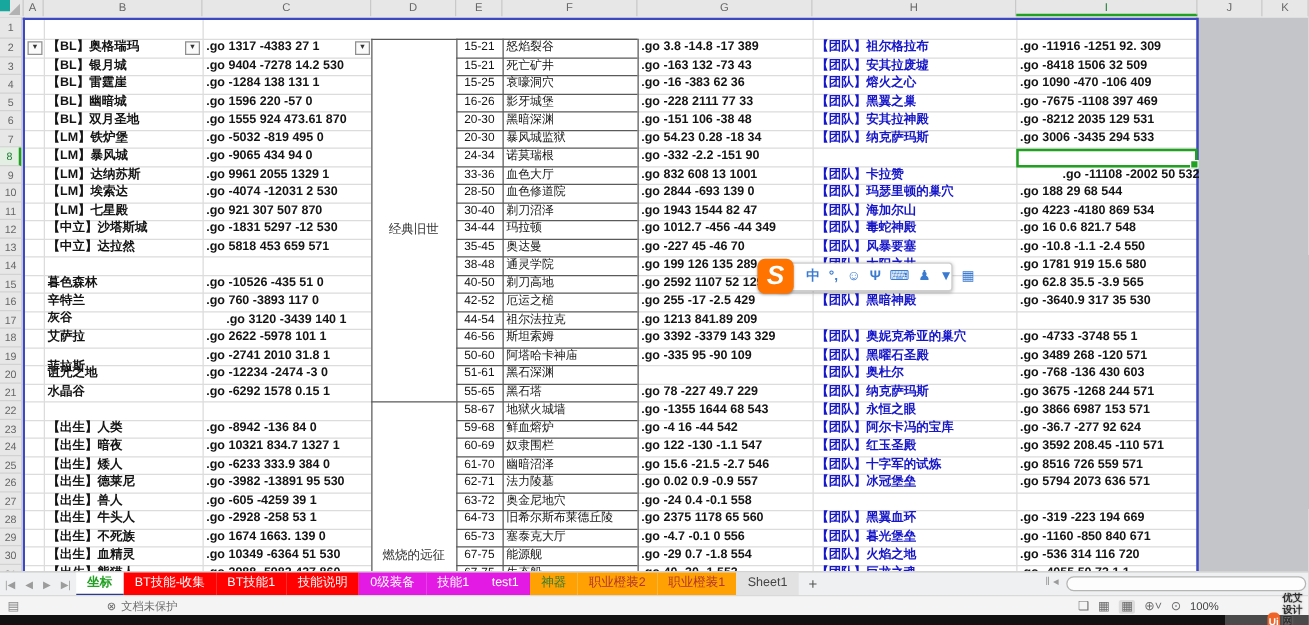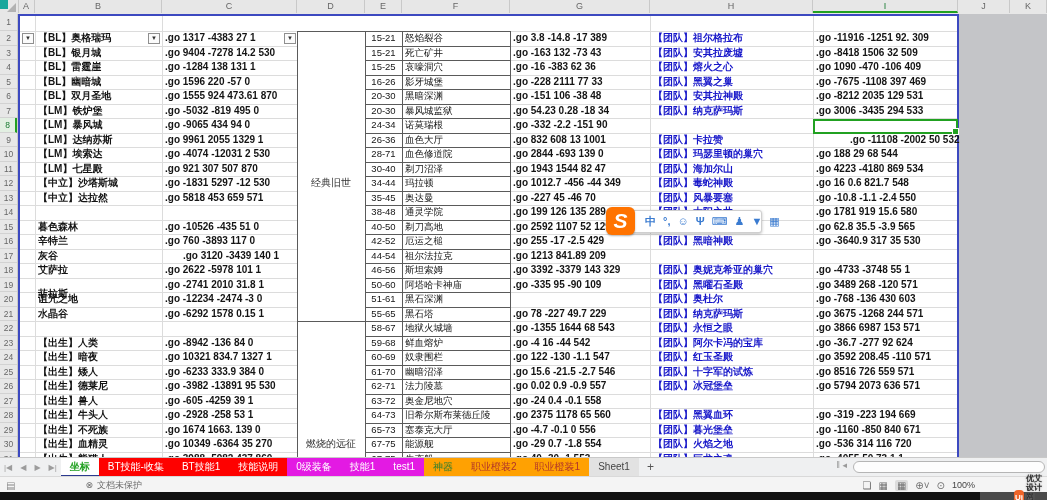--- a/index.html
+++ b/index.html
@@ -272,28 +272,28 @@
         <div class="cell cb" style="left: 495px; top: 89.5px; width: 137px; height: 14.5px;">.go 54.23 0.28 -18 34</div>
         <div class="cell ch" style="left: 635px; top: 89.5px; width: 160px; height: 14.5px;">【团队】纳克萨玛斯</div>
         <div class="cell cb" style="left: 798px; top: 89.5px; width: 142px; height: 14.5px;">.go 3006 -3435 294 533</div>
         <div class="cell cb" style="left: 20px; top: 104px; width: 124px; height: 14.5px;">【LM】暴风城</div>
         <div class="cell cb" style="left: 147px; top: 104px; width: 132px; height: 14.5px;">.go -9065 434 94 0</div>
         <div class="cell ce" style="left: 347px; top: 104px; width: 37px; height: 14.5px;">24-34</div>
         <div class="cell cf" style="left: 387px; top: 104px; width: 105px; height: 14.5px;">诺莫瑞根</div>
         <div class="cell cb" style="left: 495px; top: 104px; width: 137px; height: 14.5px;">.go -332 -2.2 -151 90</div>
         <div class="cell cb" style="left: 20px; top: 118.5px; width: 124px; height: 14.5px;">【LM】达纳苏斯</div>
         <div class="cell cb" style="left: 147px; top: 118.5px; width: 132px; height: 14.5px;">.go 9961 2055 1329 1</div>
-        <div class="cell ce" style="left: 347px; top: 118.5px; width: 37px; height: 14.5px;">26-36</div>
+        <div class="cell ce" style="left: 347px; top: 118.5px; width: 37px; height: 14.5px;">33-36</div>
         <div class="cell cf" style="left: 387px; top: 118.5px; width: 105px; height: 14.5px;">血色大厅</div>
         <div class="cell cb" style="left: 495px; top: 118.5px; width: 137px; height: 14.5px;">.go 832 608 13 1001</div>
         <div class="cell ch" style="left: 635px; top: 118.5px; width: 160px; height: 14.5px;">【团队】卡拉赞</div>
         <div class="cell cb" style="left: 832px; top: 118.5px; width: 142px; height: 14.5px;">.go -11108 -2002 50 532</div>
         <div class="cell cb" style="left: 20px; top: 133px; width: 124px; height: 14.5px;">【LM】埃索达</div>
         <div class="cell cb" style="left: 147px; top: 133px; width: 132px; height: 14.5px;">.go -4074 -12031 2 530</div>
-        <div class="cell ce" style="left: 347px; top: 133px; width: 37px; height: 14.5px;">28-71</div>
+        <div class="cell ce" style="left: 347px; top: 133px; width: 37px; height: 14.5px;">28-50</div>
         <div class="cell cf" style="left: 387px; top: 133px; width: 105px; height: 14.5px;">血色修道院</div>
         <div class="cell cb" style="left: 495px; top: 133px; width: 137px; height: 14.5px;">.go 2844 -693 139 0</div>
         <div class="cell ch" style="left: 635px; top: 133px; width: 160px; height: 14.5px;">【团队】玛瑟里顿的巢穴</div>
         <div class="cell cb" style="left: 798px; top: 133px; width: 142px; height: 14.5px;">.go 188 29 68 544</div>
         <div class="cell cb" style="left: 20px; top: 147.5px; width: 124px; height: 14.5px;">【LM】七星殿</div>
         <div class="cell cb" style="left: 147px; top: 147.5px; width: 132px; height: 14.5px;">.go 921 307 507 870</div>
         <div class="cell ce" style="left: 347px; top: 147.5px; width: 37px; height: 14.5px;">30-40</div>
         <div class="cell cf" style="left: 387px; top: 147.5px; width: 105px; height: 14.5px;">剃刀沼泽</div>
         <div class="cell cb" style="left: 495px; top: 147.5px; width: 137px; height: 14.5px;">.go 1943 1544 82 47</div>
         <div class="cell ch" style="left: 635px; top: 147.5px; width: 160px; height: 14.5px;">【团队】海加尔山</div>
@@ -324,22 +324,22 @@
         <div class="cell cb" style="left: 495px; top: 205.5px; width: 137px; height: 14.5px;">.go 2592 1107 52 129</div>
         <div class="cell ch" style="left: 635px; top: 205.5px; width: 160px; height: 14.5px;">【团队】格鲁尔的巢穴</div>
         <div class="cell cb" style="left: 798px; top: 205.5px; width: 142px; height: 14.5px;">.go 62.8 35.5 -3.9 565</div>
         <div class="cell cb" style="left: 20px; top: 220px; width: 124px; height: 14.5px;">辛特兰</div>
         <div class="cell cb" style="left: 147px; top: 220px; width: 132px; height: 14.5px;">.go 760 -3893 117 0</div>
         <div class="cell ce" style="left: 347px; top: 220px; width: 37px; height: 14.5px;">42-52</div>
         <div class="cell cf" style="left: 387px; top: 220px; width: 105px; height: 14.5px;">厄运之槌</div>
         <div class="cell cb" style="left: 495px; top: 220px; width: 137px; height: 14.5px;">.go 255 -17 -2.5 429</div>
         <div class="cell ch" style="left: 635px; top: 220px; width: 160px; height: 14.5px;">【团队】黑暗神殿</div>
         <div class="cell cb" style="left: 798px; top: 220px; width: 142px; height: 14.5px;">.go -3640.9 317 35 530</div>
-        <div class="cell cb" style="left: 20px; top: 234.5px; width: 124px; height: 14.5px;">灰谷</div>
-        <div class="cell cb" style="left: 147px; top: 234.5px; width: 132px; height: 14.5px; text-align: center;">.go 3120 -3439 140 1</div>
+        <div class="cell cb" style="left: 20px; top: 234.5px; width: 124px; height: 14.5px; font-family: Liberation Mono, monospace;">灰谷</div>
+        <div class="cell cb" style="left: 163px; top: 234.5px; width: 132px; height: 14.5px;">.go 3120 -3439 140 1</div>
         <div class="cell ce" style="left: 347px; top: 234.5px; width: 37px; height: 14.5px;">44-54</div>
         <div class="cell cf" style="left: 387px; top: 234.5px; width: 105px; height: 14.5px;">祖尔法拉克</div>
         <div class="cell cb" style="left: 495px; top: 234.5px; width: 137px; height: 14.5px;">.go 1213 841.89 209</div>
         <div class="cell cb" style="left: 20px; top: 249px; width: 124px; height: 14.5px;">艾萨拉</div>
         <div class="cell cb" style="left: 147px; top: 249px; width: 132px; height: 14.5px;">.go 2622 -5978 101 1</div>
         <div class="cell ce" style="left: 347px; top: 249px; width: 37px; height: 14.5px;">46-56</div>
         <div class="cell cf" style="left: 387px; top: 249px; width: 105px; height: 14.5px;">斯坦索姆</div>
         <div class="cell cb" style="left: 495px; top: 249px; width: 137px; height: 14.5px;">.go 3392 -3379 143 329</div>
         <div class="cell ch" style="left: 635px; top: 249px; width: 160px; height: 14.5px;">【团队】奥妮克希亚的巢穴</div>
         <div class="cell cb" style="left: 798px; top: 249px; width: 142px; height: 14.5px;">.go -4733 -3748 55 1</div>
@@ -409,21 +409,21 @@
         <div class="cell ch" style="left: 635px; top: 394px; width: 160px; height: 14.5px;">【团队】黑翼血环</div>
         <div class="cell cb" style="left: 798px; top: 394px; width: 142px; height: 14.5px;">.go -319 -223 194 669</div>
         <div class="cell cb" style="left: 20px; top: 408.5px; width: 124px; height: 14.5px;">【出生】不死族</div>
         <div class="cell cb" style="left: 147px; top: 408.5px; width: 132px; height: 14.5px;">.go 1674 1663. 139 0</div>
         <div class="cell ce" style="left: 347px; top: 408.5px; width: 37px; height: 14.5px;">65-73</div>
         <div class="cell cf" style="left: 387px; top: 408.5px; width: 105px; height: 14.5px;">塞泰克大厅</div>
         <div class="cell cb" style="left: 495px; top: 408.5px; width: 137px; height: 14.5px;">.go -4.7 -0.1 0 556</div>
         <div class="cell ch" style="left: 635px; top: 408.5px; width: 160px; height: 14.5px;">【团队】暮光堡垒</div>
         <div class="cell cb" style="left: 798px; top: 408.5px; width: 142px; height: 14.5px;">.go -1160 -850 840 671</div>
         <div class="cell cb" style="left: 20px; top: 423px; width: 124px; height: 14.5px;">【出生】血精灵</div>
-        <div class="cell cb" style="left: 147px; top: 423px; width: 132px; height: 14.5px;">.go 10349 -6364 35 270</div>
+        <div class="cell cb" style="left: 147px; top: 423px; width: 132px; height: 14.5px;">.go 10349 -6364 51 530</div>
         <div class="cell ce" style="left: 347px; top: 423px; width: 37px; height: 14.5px;">67-75</div>
         <div class="cell cf" style="left: 387px; top: 423px; width: 105px; height: 14.5px;">能源舰</div>
         <div class="cell cb" style="left: 495px; top: 423px; width: 137px; height: 14.5px;">.go -29 0.7 -1.8 554</div>
         <div class="cell ch" style="left: 635px; top: 423px; width: 160px; height: 14.5px;">【团队】火焰之地</div>
         <div class="cell cb" style="left: 798px; top: 423px; width: 142px; height: 14.5px;">.go -536 314 116 720</div>
         <div class="cell cb" style="left: 20px; top: 437.5px; width: 124px; height: 14.5px;">【出生】熊猫人</div>
         <div class="cell cb" style="left: 147px; top: 437.5px; width: 132px; height: 14.5px;">.go 3988 -5982 437 860</div>
         <div class="cell ce" style="left: 347px; top: 437.5px; width: 37px; height: 14.5px;">67-75</div>
         <div class="cell cf" style="left: 387px; top: 437.5px; width: 105px; height: 14.5px;">生态船</div>
         <div class="cell cb" style="left: 495px; top: 437.5px; width: 137px; height: 14.5px;">.go 40 -30 -1 553</div>

